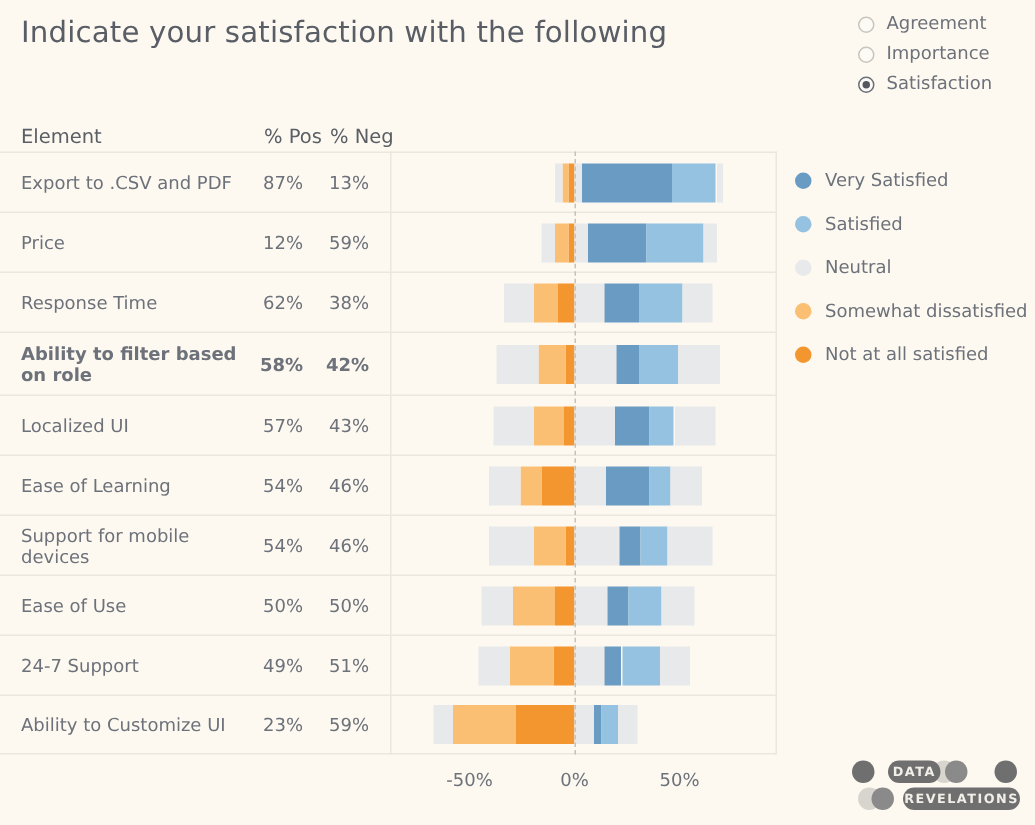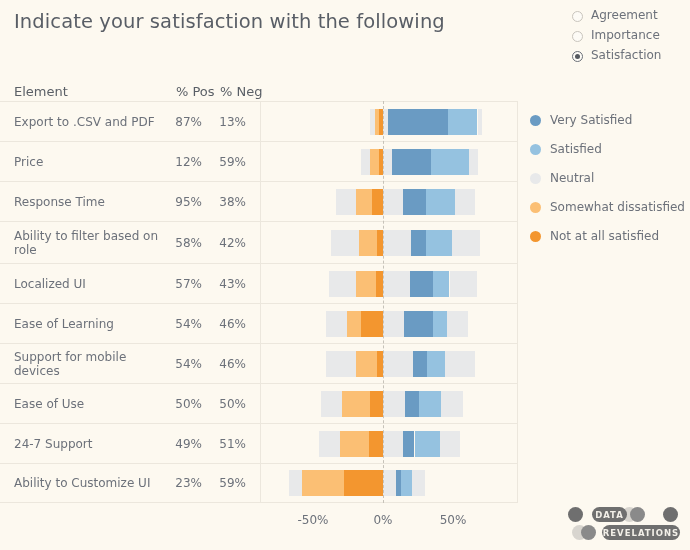--- a/index.html
+++ b/index.html
@@ -174,35 +174,35 @@
             <div class="seg" style="background: rgb(232, 233, 234); left: 101.3px; width: 9.1px;"></div>
             <div class="seg" style="background: rgb(232, 233, 234); left: 123px; width: 9.1px;"></div>
             <div class="seg" style="background: rgb(106, 155, 195); left: 132.1px; width: 39.2px;"></div>
             <div class="seg" style="background: rgb(149, 194, 224); left: 171.3px; width: 37.8px;"></div>
             <div class="seg" style="background: rgb(232, 233, 234); left: 209.1px; width: 9.1px;"></div>
           </div>
         </div>
       </div>
       <div class="row" style="height: 40px;">
         <div class="cell-label">Response Time</div>
-        <div class="cell-pos">95%</div>
+        <div class="cell-pos">62%</div>
         <div class="cell-neg">38%</div>
         <div class="bar-area">
           <div class="bar" style="left: 0px; right: 0px;">
             <div class="seg" style="background: rgb(243, 150, 47); left: 111.8px; width: 11.2px;"></div>
             <div class="seg" style="background: rgb(251, 191, 116); left: 96.4px; width: 15.4px;"></div>
             <div class="seg" style="background: rgb(232, 233, 234); left: 76.1px; width: 20.3px;"></div>
             <div class="seg" style="background: rgb(232, 233, 234); left: 123px; width: 20.3px;"></div>
             <div class="seg" style="background: rgb(106, 155, 195); left: 143.3px; width: 22.4px;"></div>
             <div class="seg" style="background: rgb(149, 194, 224); left: 165.7px; width: 29.4px;"></div>
             <div class="seg" style="background: rgb(232, 233, 234); left: 195.1px; width: 20.3px;"></div>
           </div>
         </div>
       </div>
-      <div class="row" style="height: 42px;">
+      <div class="row" style="height: 42px; font-weight: bold;">
         <div class="cell-label">Ability to filter based on role</div>
         <div class="cell-pos">58%</div>
         <div class="cell-neg">42%</div>
         <div class="bar-area">
           <div class="bar" style="left: 0px; right: 0px;">
             <div class="seg" style="background: rgb(243, 150, 47); left: 117.4px; width: 5.6px;"></div>
             <div class="seg" style="background: rgb(251, 191, 116); left: 99.2px; width: 18.2px;"></div>
             <div class="seg" style="background: rgb(232, 233, 234); left: 71.2px; width: 28px;"></div>
             <div class="seg" style="background: rgb(232, 233, 234); left: 123px; width: 28px;"></div>
             <div class="seg" style="background: rgb(106, 155, 195); left: 151px; width: 15.4px;"></div>

